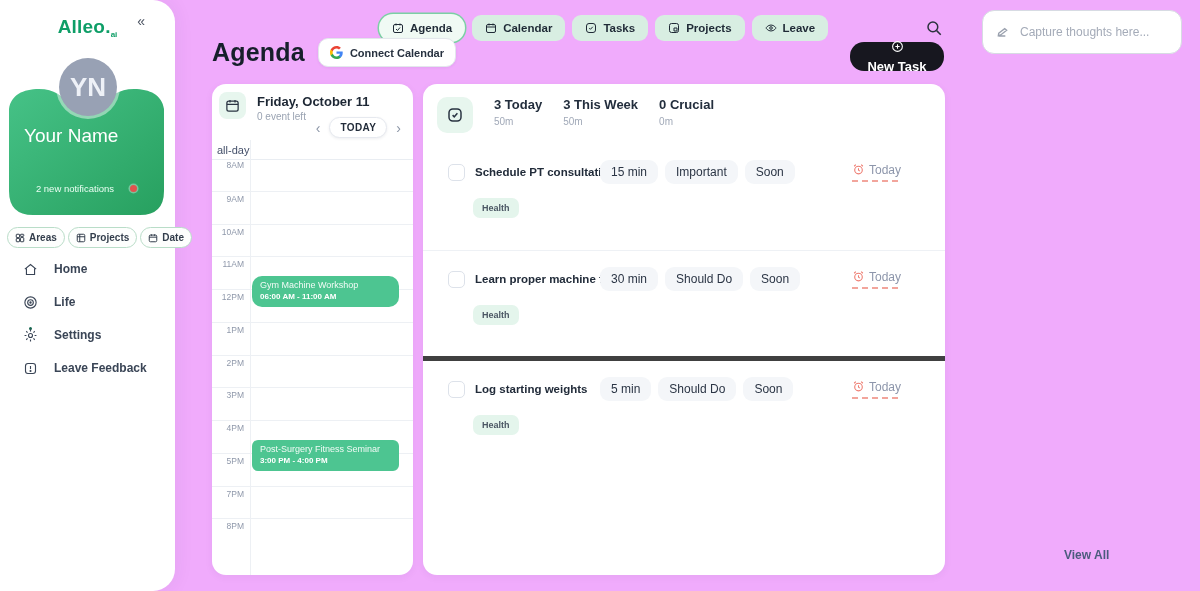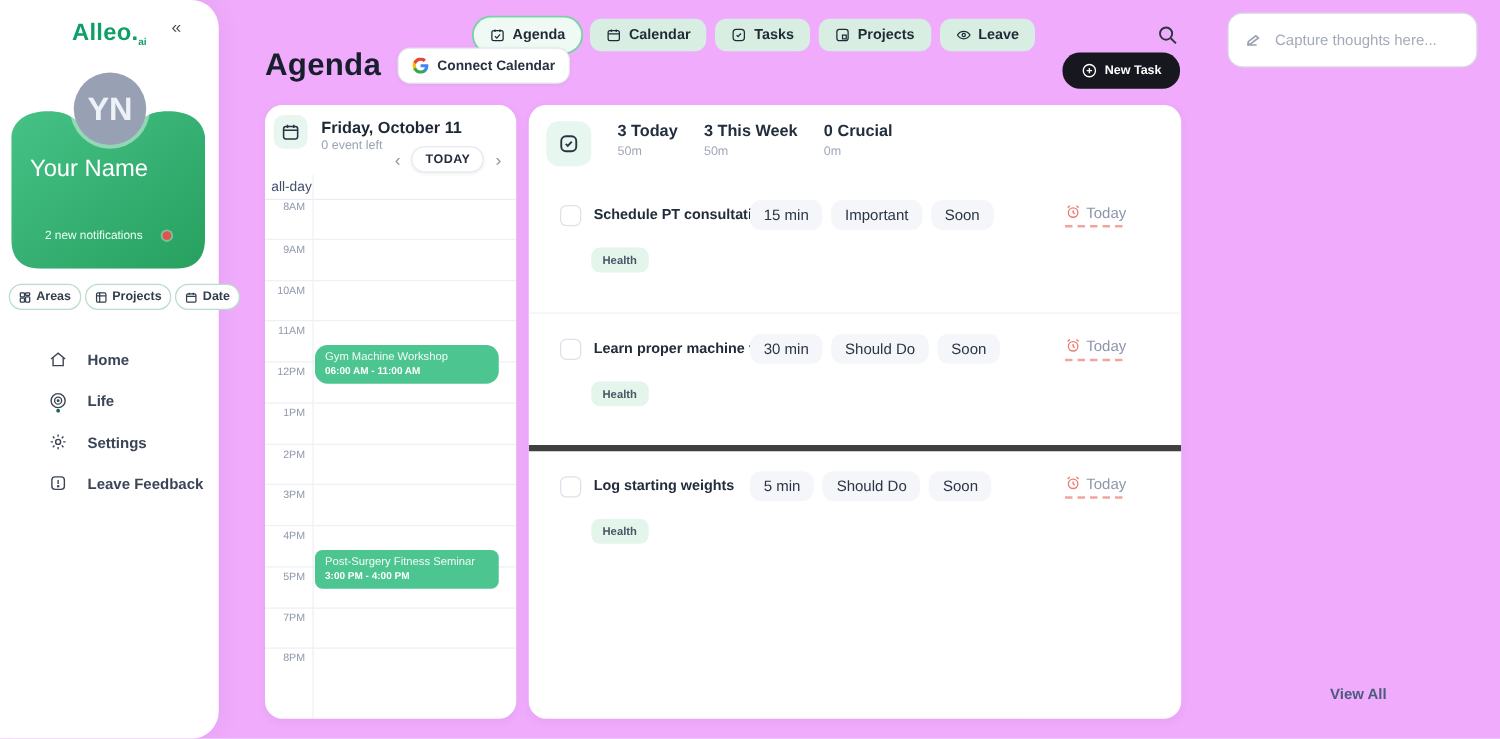--- a/index.html
+++ b/index.html
@@ -29,21 +29,21 @@
   .notif-row { position:absolute; top:96px; left:0; width:100%; display:flex; justify-content:center; align-items:center; gap:16px; z-index:2; }
   .notif-text { color:#eafff3; font-size:9.5px; }
   .notif-dot { width:7px; height:7px; border-radius:50%; background:#e0534e; box-shadow:0 0 0 1.5px rgba(255,255,255,.35); }
   .filter-row { position:absolute; top:227px; left:7px; display:flex; gap:3px; }
   .filter-btn {
     display:flex; align-items:center; gap:4px; padding:4px 7px; background:#fdfefd;
     border:1px solid #b9ddc8; border-radius:12px; font-size:10px; font-weight:600; color:#333e4c; cursor:pointer;
     font-family:inherit;
   }
   .side-nav { position:absolute; top:262px; left:0; width:100%; }
-  .nav-item { position:relative; display:flex; align-items:flex-end; gap:16px; height:33px; padding-left:23px; cursor:pointer; color:#3a4556;margin-left:16px; }
+  .nav-item { position:relative; display:flex; align-items:flex-start; gap:16px; height:33px; padding-left:23px; cursor:pointer; color:#3a4556; }
   .nav-item .nav-label { font-size:12px; font-weight:600; }
   .nav-active-dot { position:absolute; left:29px; bottom:-2px; width:3px; height:3px; border-radius:50%; background:#14654e; }
   .icon { display:inline-flex; align-items:center; justify-content:center; }
   
   .tabs { position:absolute; left:379px; top:14px; display:flex; gap:7px; align-items:center; }
   .tab {
     display:flex; align-items:center; gap:6px; height:26px; padding:0 13px;
     background:#d8eee2; border:none; border-radius:9px; font-size:11.5px; font-weight:700; color:#1f2a36;
     cursor:pointer; font-family:inherit;
   }
@@ -62,21 +62,21 @@
   .page-head { position:absolute; left:212px; top:38px; display:flex; align-items:center; gap:13px; z-index:2; }
   .page-title { font-size:25px; font-weight:800; color:#161f2b; letter-spacing:.2px; }
   .connect-btn {
     display:flex; align-items:center; gap:7px; padding:7px 11px; background:#ffffff;
     border:1px solid #e3e7ec; border-radius:10px; font-size:11px; font-weight:700; color:#27313f;
     cursor:pointer; box-shadow:0 1px 3px rgba(30,40,70,.06); font-family:inherit;
   }
   .new-task-btn {
     position:absolute; left:850px; top:42px; width:94px; height:29px; background:#17171f; color:#ffffff;
     border:none; border-radius:14px; display:flex; align-items:center; justify-content:center; gap:6px;
-    font-size:10px; font-weight:700; cursor:pointer; font-family:inherit; z-index:3;
+    font-size:13px; font-weight:700; cursor:pointer; font-family:inherit; z-index:3;flex-direction:column;
   }
   
   .agenda-panel {
     position:absolute; left:212px; top:84px; width:201px; height:491px; background:#ffffff;
     border-radius:14px; box-shadow:0 2px 8px rgba(30,40,70,.05); overflow:hidden; z-index:2;
   }
   .ag-icon-sq {
     position:absolute; left:7px; top:8px; width:27px; height:27px; border-radius:8px; background:#e7f6ee;
     display:flex; align-items:center; justify-content:center; color:#2a3442;
   }

